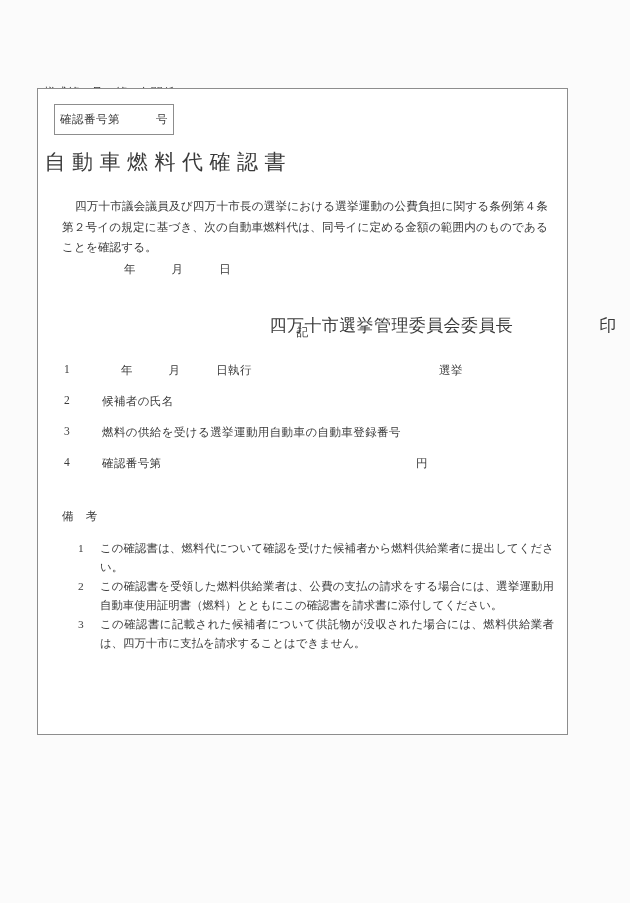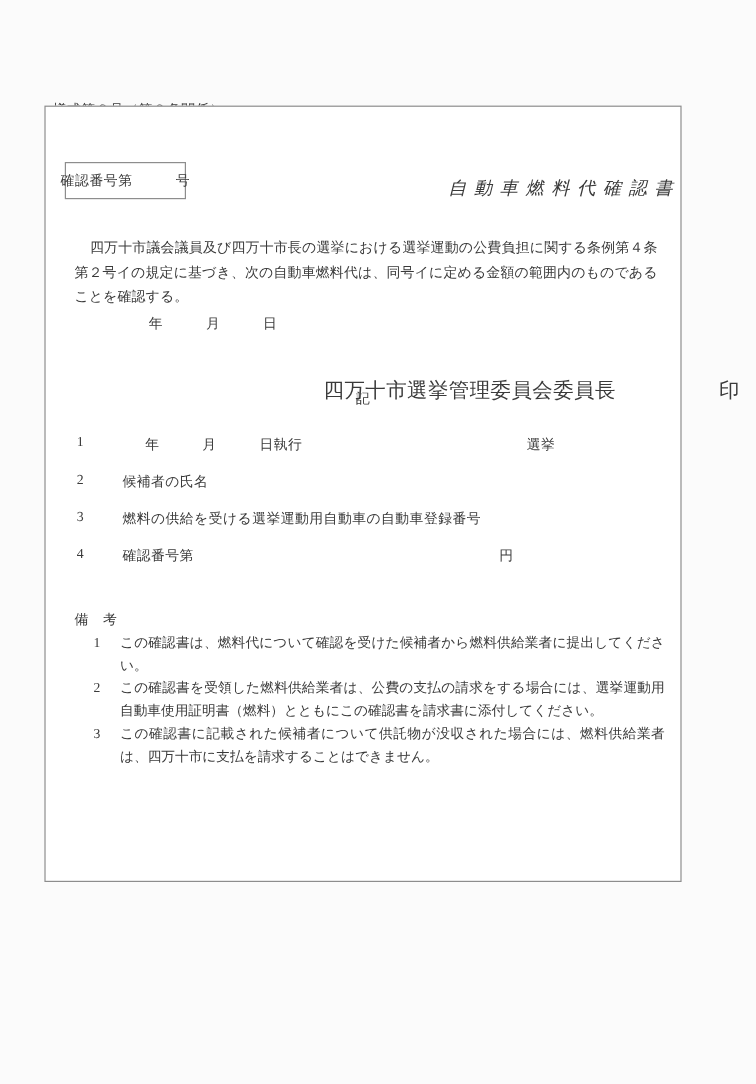--- a/index.html
+++ b/index.html
@@ -39,47 +39,45 @@
     border: 1px solid #8d8d8d;
     background: #fff;
     box-sizing: border-box;
   }
 
   
   .confirm-box {
     position: absolute;
     left: 16px;
     top: 15px;
-    width: 101px;
+    width: 120px;
     height: 31px;
     border: 1px solid #8d8d8d;
     box-sizing: border-box;
     display: flex;
     align-items: center;
     justify-content: center;
-    margin-top: 31px;
   }
   .confirm-box-label {
     font-size: 11.5px;
     letter-spacing: 0.5px;
     white-space: pre;
   }
 
   
   .doc-title {
     position: absolute;
     left: 0;
     right: 0;
     top: 59px;
-    text-align: right;
-    font-size: 15px;
+    text-align: left;
+    font-size: 21px;
     letter-spacing: 6.5px;
     text-indent: 6.5px;
     white-space: pre;
-    font-style: italic;
   }
 
   
   .intro-paragraph {
     position: absolute;
     left: 24px;
     top: 108px;
     width: 486px;
     font-size: 11.6px;
     line-height: 20.5px;
@@ -155,21 +153,21 @@
   .remarks {
     position: absolute;
     left: 24px;
     top: 420px;
     width: 492px;
   }
   .remarks-title {
     font-size: 11.5px;
     letter-spacing: 0.4px;
     white-space: pre;
-    margin-bottom: 3px;
+    margin-bottom: 15px;
   }
   .remark-item {
     position: relative;
     padding-left: 38px;
     font-size: 11.4px;
     line-height: 18.5px;
     margin-bottom: 1px;
     text-align: justify;
     text-justify: inter-character;
   }

